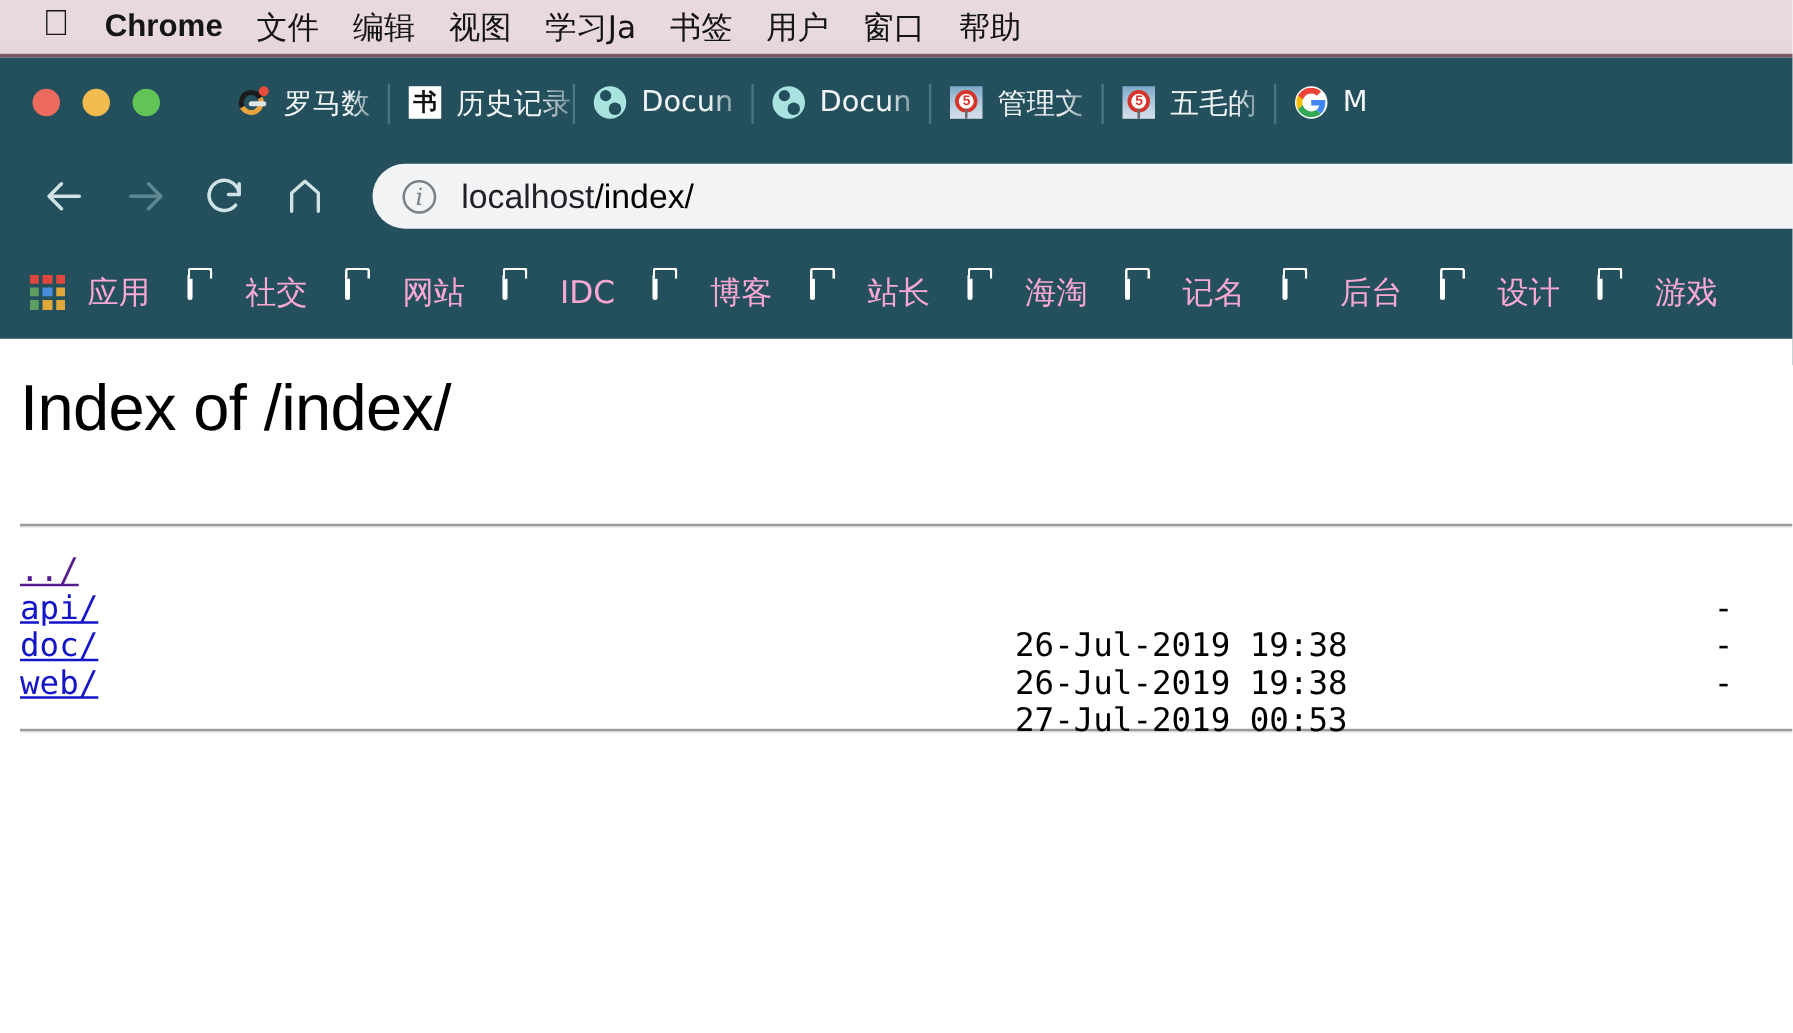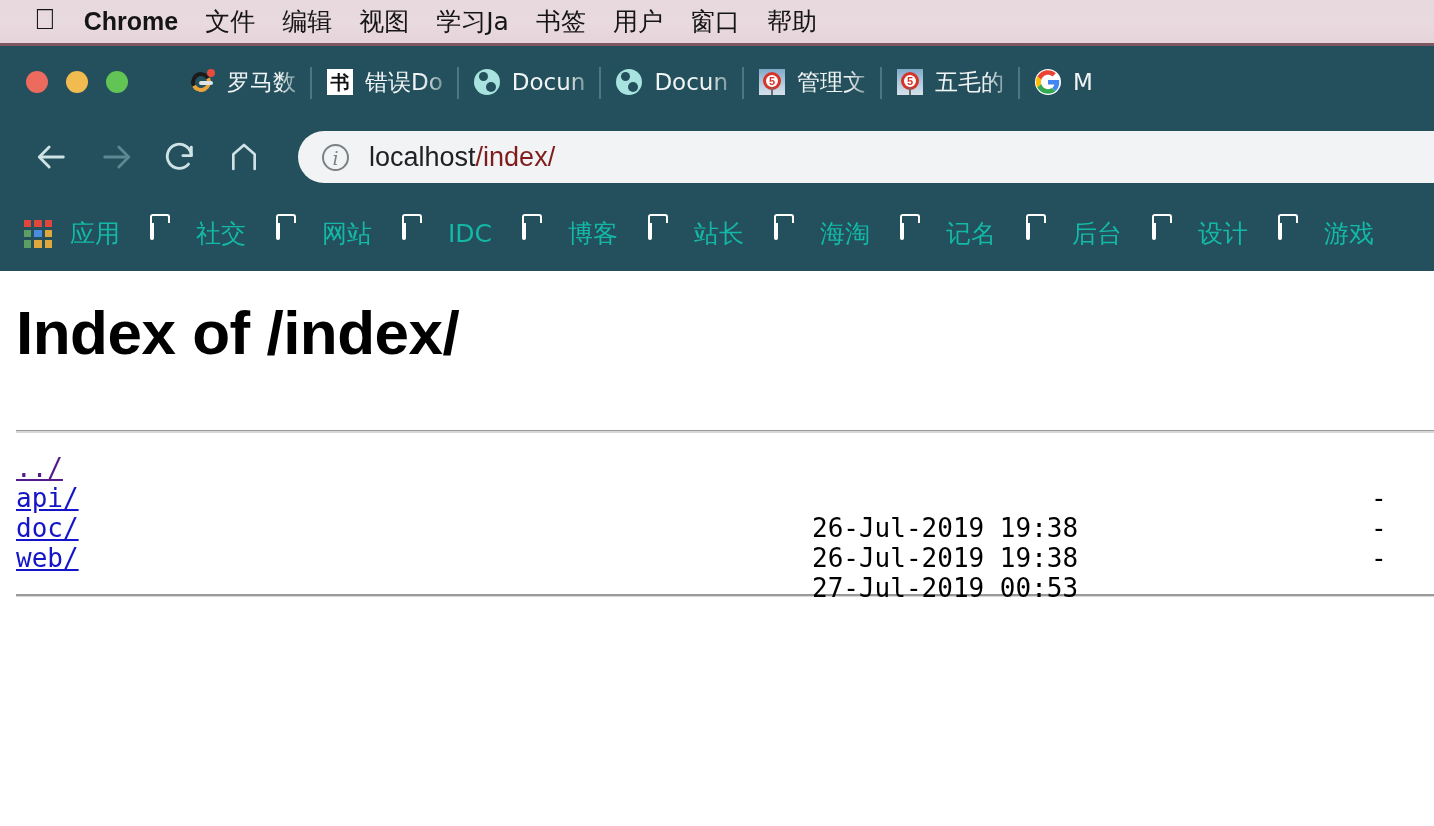--- a/index.html
+++ b/index.html
@@ -234,21 +234,21 @@
     font-style: italic;
     flex: none;
     margin-right: 20px;
   }
   #urlbar .urltext {
     font-size: 27px;
     color: #202124;
     white-space: nowrap;
     font-family: "Liberation Sans", sans-serif;
   }
-  #urlbar .urltext .path { color: #7f1d1d; }
+  #urlbar .urltext .path { color: #000000; }
 
   
   #bookmarks {
     height: 75px;
     display: flex;
     align-items: center;
     padding-left: 24px;
     overflow: hidden;
   }
   .bm {
@@ -285,36 +285,36 @@
     width: 28px; height: 28px;
     display: grid;
     grid-template-columns: repeat(3, 1fr);
     grid-template-rows: repeat(3, 1fr);
     gap: 3px;
     margin-top: -1px;
   }
   .appsgrid i { display: block; }
   .bm .bmlabel {
     font-size: 25px;
-    color: #14b8a6;
+    color: #f9a8d4;
     white-space: nowrap;
     font-family: "DejaVu Sans", "Liberation Sans", sans-serif;
   }
 
   
   #page {
     position: absolute;
     left: 0; top: 271px;
     width: 1434px; height: 555px;
     background: #ffffff;
     overflow: hidden;
   }
   #page h1 {
-    font-size: 62px;
-    font-weight: bold;
+    font-size: 52px;
+    font-weight: normal;
     color: #000000;
     margin: 26px 0 0 16px;
     letter-spacing: -0.5px;
     font-family: "Liberation Sans", sans-serif;
   }
   hr.rule {
     border: none;
     height: 3px;
     margin: 0 0 0 16px;
     width: 1418px;
@@ -379,21 +379,21 @@
             <span class="dot"></span>
           </span>
       </span>
       <span class="tlabel">罗马数</span>
     </div>
 
     <div class="tab">
       <span class="favicon">
         <span class="fav-book">书</span>
       </span>
-      <span class="tlabel">错误Do</span>
+      <span class="tlabel">历史记录</span>
     </div>
 
 
     <div class="tab">
       <span class="favicon">
         <span class="fav-globe"></span>
       </span>
       <span class="tlabel">Docun</span>
     </div>
 

